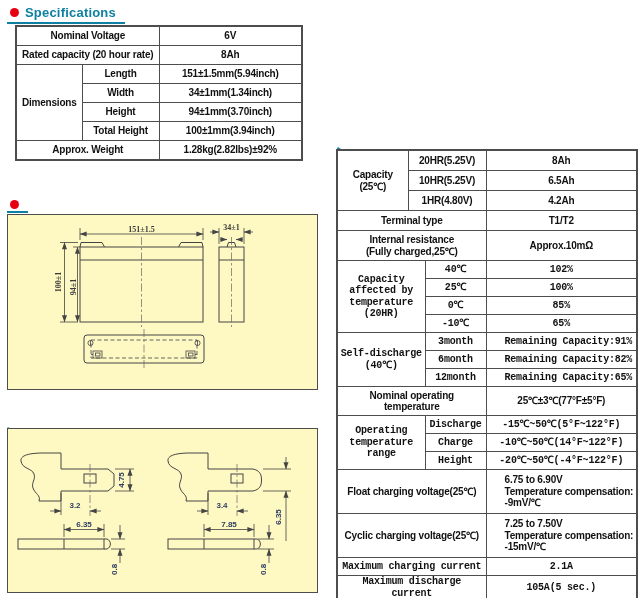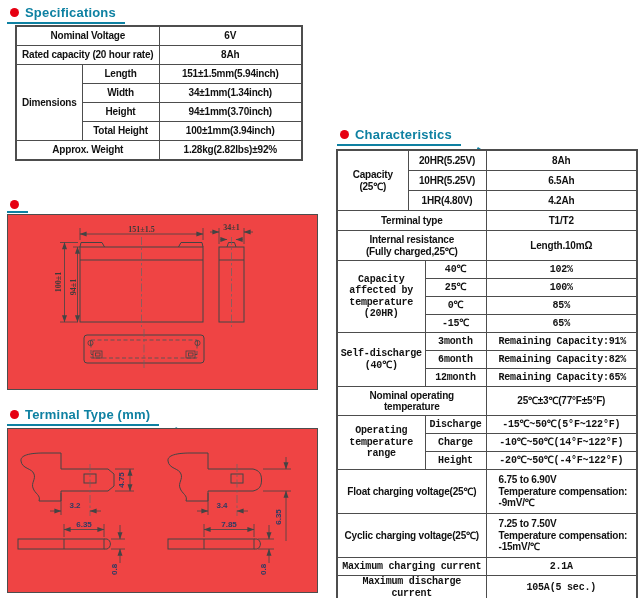--- a/index.html
+++ b/index.html
@@ -24,25 +24,25 @@
   .hdr-rule::after{content:"";position:absolute;left:12px;right:0;top:9px;height:2px;background:var(--teal);}
   
   table{border-collapse:collapse;table-layout:fixed;position:absolute;background:#fff;}
   td{border:1px solid var(--border);font-weight:bold;text-align:center;vertical-align:middle;
      padding:0 2px;line-height:1.15;}
   .spec-table{left:15px;top:25px;width:286px;border:2px solid var(--border);}
   .spec-table td{font-size:10px;height:18px;letter-spacing:-0.2px;white-space:nowrap;}
   .char-table{left:336px;top:149px;width:300px;border:2px solid var(--border);}
   .char-table td{font-size:10px;letter-spacing:-0.2px;}
   td.ml{white-space:pre-line;}
-  td.tal{text-align:left;padding-left:12px;}
+  td.tal{text-align:left;padding-left:18px;}
   tr.h19 td{height:19px;} tr.h17 td{height:17px;font-family:Liberation Mono, monospace;} tr.h29 td{height:29px;}
   tr.h28 td{height:28px;} tr.h43 td{height:43px;margin-left:48px;}
   
-  .panel{position:absolute;border:1px solid var(--border);background:#ef4444;}
+  .panel{position:absolute;border:1px solid var(--border);background:#fef9c3;}
   .ln{stroke:var(--line);stroke-width:1;fill:none;}
   .thin{stroke:var(--line);stroke-width:0.8;fill:none;}
   .cl{stroke:#666;stroke-width:0.7;fill:none;stroke-dasharray:8 2.5 2.5 2.5;}
   .dash{stroke:#555;stroke-width:0.9;fill:none;stroke-dasharray:4 2.5;}
   text.odim{font:bold 8px "Liberation Serif",serif;fill:#3a3a3a;}
   text.tdim{font:bold 8px "Liberation Sans",sans-serif;fill:#2e3c64;}
 </style>
 </head>
 <body>
 
@@ -166,24 +166,20 @@
       <rect class="thin" x="178" y="136" width="9" height="7"></rect>
       <rect class="thin" x="180.5" y="138" width="4.5" height="3"></rect>
       <line class="thin" x1="187" y1="139.5" x2="189" y2="139.5"></line>
     </g>
     <line class="cl" x1="136" y1="114" x2="136" y2="154"></line>
   </g>
 </svg>
 </div>
 
 <div class="sec-header" style="left:7px;top:406px;width:311px;">
-  <div class="hdr-label">
-    <span class="bullet"></span>
-    <span class="sec-title">Terminal Type (mm)</span>
-  </div>
   <div class="hdr-rule"></div>
 </div>
 
 <div class="panel" style="left:7px;top:428px;width:309px;height:163px;">
 <svg width="309" height="163" viewBox="0 0 309 163">
   <defs>
     <marker id="tt-ar" viewBox="0 0 10 10" refX="9.5" refY="5" markerWidth="9" markerHeight="7" orient="auto-start-reverse" markerUnits="userSpaceOnUse">
       <path d="M0,1.4 L10,5 L0,8.6 Z" fill="#444"></path>
     </marker>
   </defs>
@@ -260,24 +256,20 @@
     <line class="thin" x1="250" y1="110" x2="266" y2="110"></line>
     <line class="thin" x1="250" y1="120" x2="266" y2="120"></line>
     <line class="thin" x1="261" y1="96" x2="261" y2="110" marker-end="url(#tt-ar)"></line>
     <line class="thin" x1="261" y1="134" x2="261" y2="120" marker-end="url(#tt-ar)"></line>
     <text class="tdim" transform="translate(258,146) rotate(-90)">0.8</text>
   </g>
 </svg>
 </div>
 
 <div class="sec-header" style="left:337px;top:126px;width:300px;">
-  <div class="hdr-label">
-    <span class="bullet"></span>
-    <span class="sec-title">Characteristics</span>
-  </div>
   <div class="hdr-rule"></div>
 </div>
 
 <table class="char-table">
   <colgroup>
       <col style="width:71px">
       <col style="width:17px">
       <col style="width:61px">
       <col style="width:151px">
     </colgroup>
@@ -296,40 +288,40 @@
     <td colspan="2">1HR(4.80V)</td>
     <td>4.2Ah</td>
   </tr>
   <tr class="h19">
     <td colspan="3">Terminal type</td>
     <td>T1/T2</td>
   </tr>
   <tr class="h29">
     <td colspan="3" class="ml">Internal resistance
 (Fully charged,25℃)</td>
-    <td>Length.10mΩ</td>
+    <td>Approx.10mΩ</td>
   </tr>
   <tr class="h17">
     <td colspan="2" rowspan="4" class="ml">Capacity
 affected by
 temperature
 (20HR)</td>
     <td>40℃</td>
     <td>102%</td>
   </tr>
   <tr class="h17">
     <td>25℃</td>
     <td>100%</td>
   </tr>
   <tr class="h17">
     <td>0℃</td>
     <td>85%</td>
   </tr>
   <tr class="h17">
-    <td>-15℃</td>
+    <td>-10℃</td>
     <td>65%</td>
   </tr>
   <tr class="h17">
     <td colspan="2" rowspan="3" class="ml">Self-discharge
 (40℃)</td>
     <td>3month</td>
     <td class="tal">Remaining Capacity:91%</td>
   </tr>
   <tr class="h17">
     <td>6month</td>

